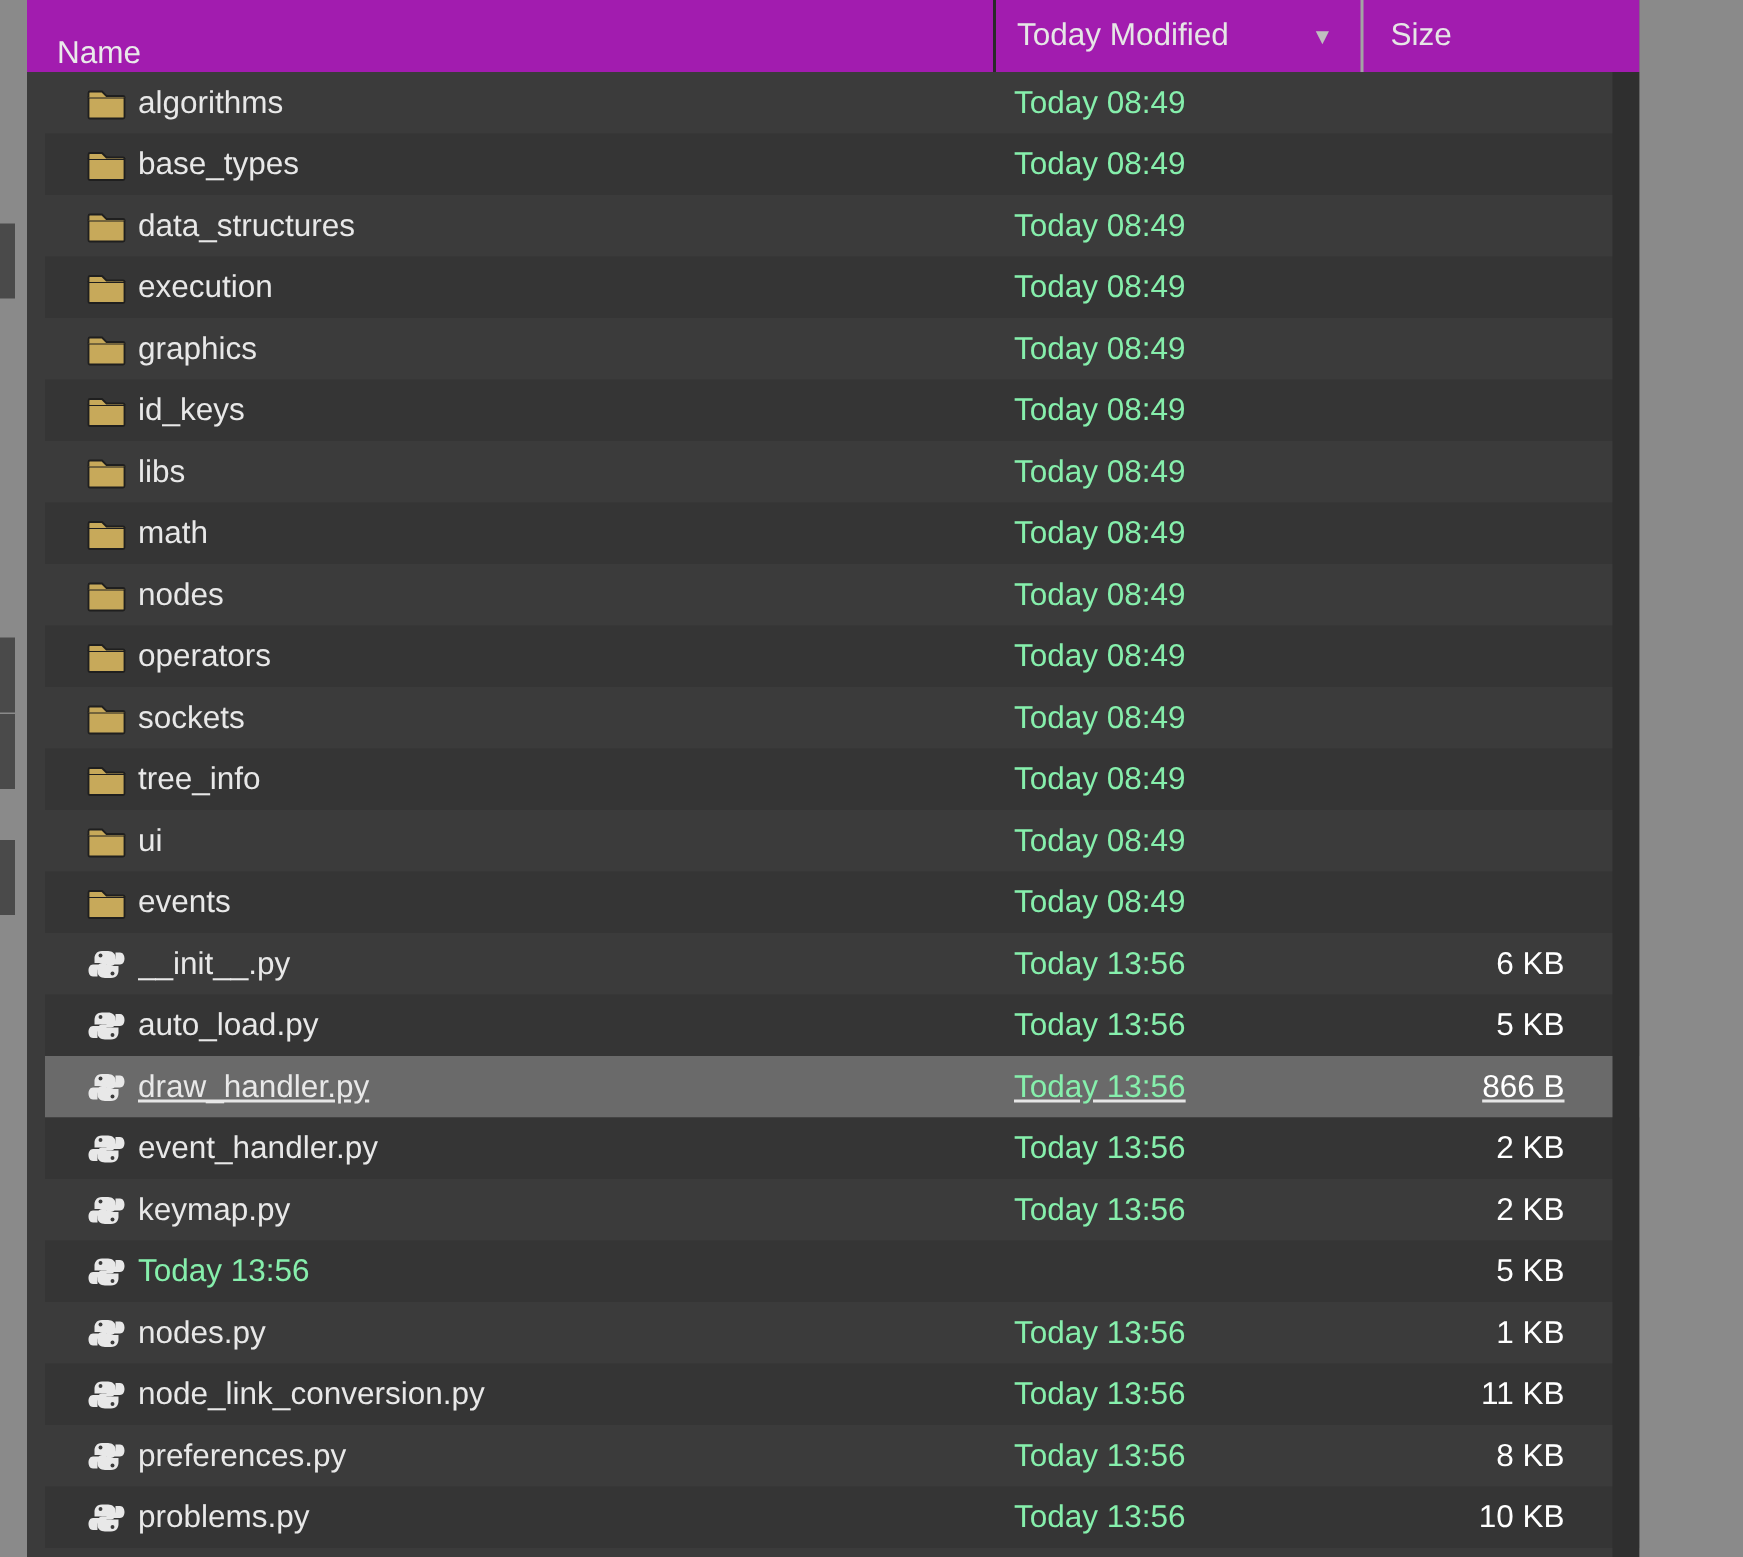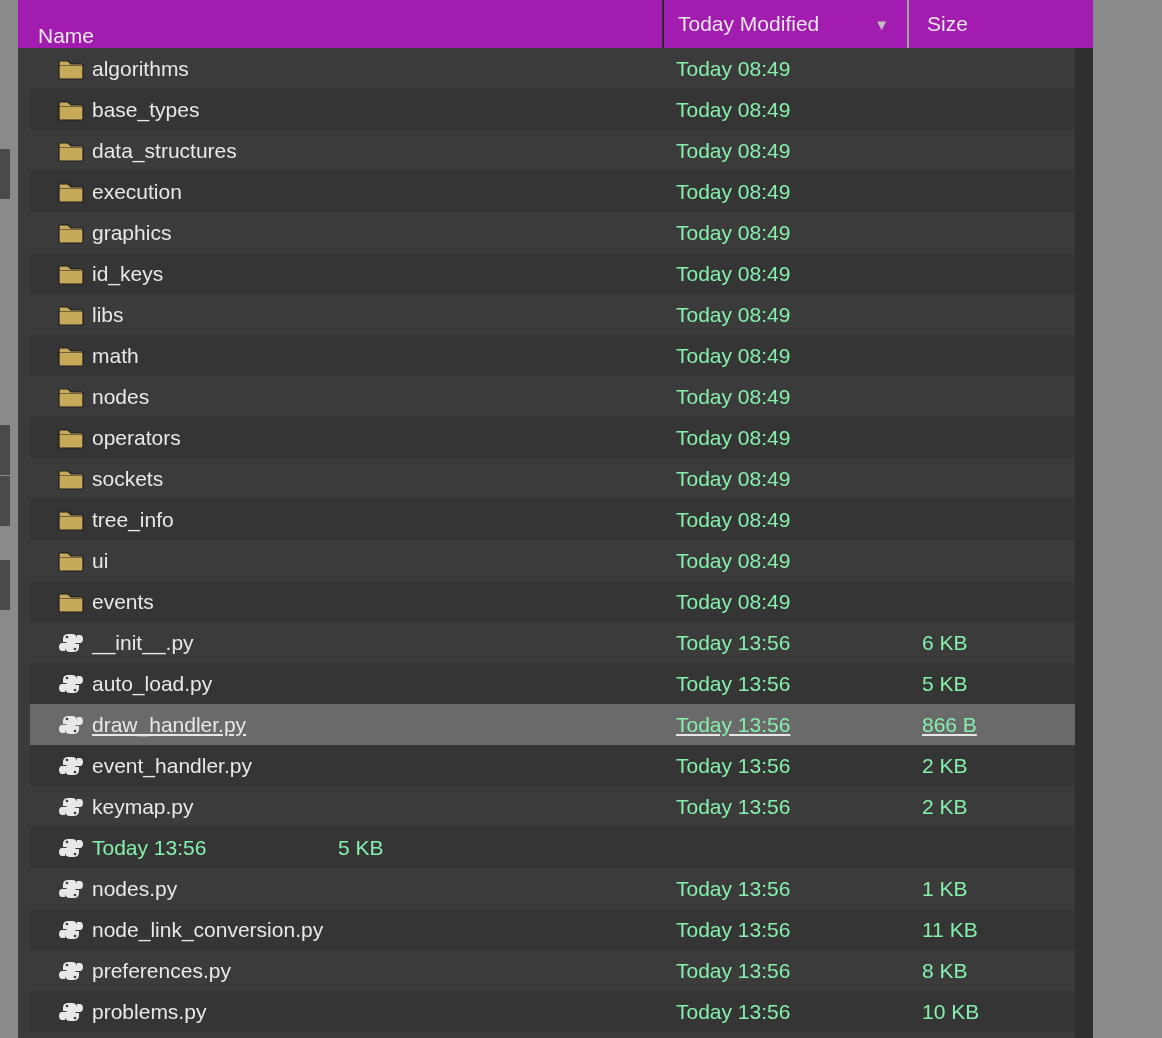--- a/index.html
+++ b/index.html
@@ -94,21 +94,22 @@
     white-space: nowrap;
     overflow: hidden;
   }
   .row .date-cell {
     flex: 0 0 246px;
     color: #86efac;
     white-space: nowrap;
   }
   .row .size-cell {
     flex: 1;
-    color: #86efac;
+    text-align: right;
+    color: #ffffff;
     padding-right: 30px;
     white-space: nowrap;
   }
   .scrollbar-area {
     position: absolute;
     right: 0;
     top: 48px;
     width: 18px;
     bottom: 0;
     background: #2f2f2f;

